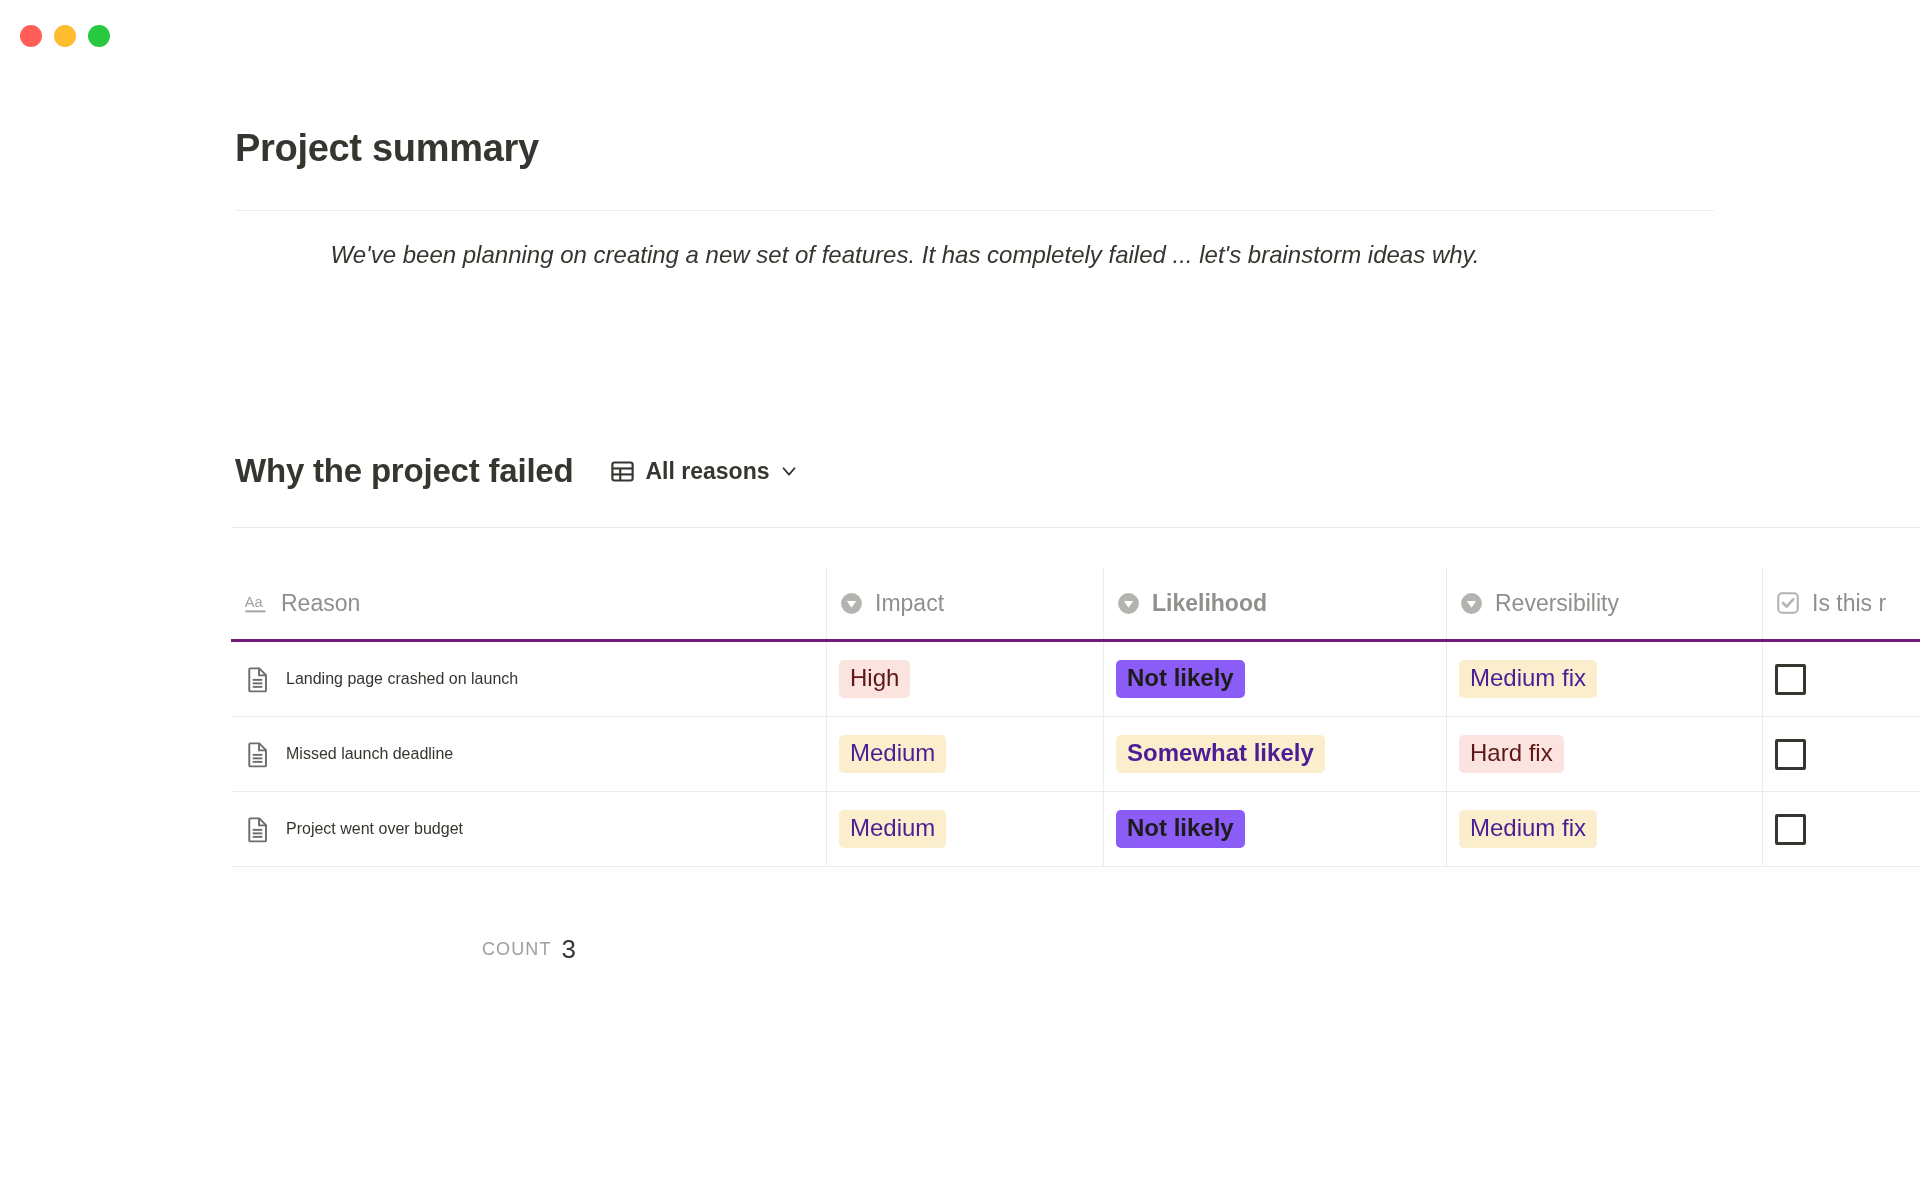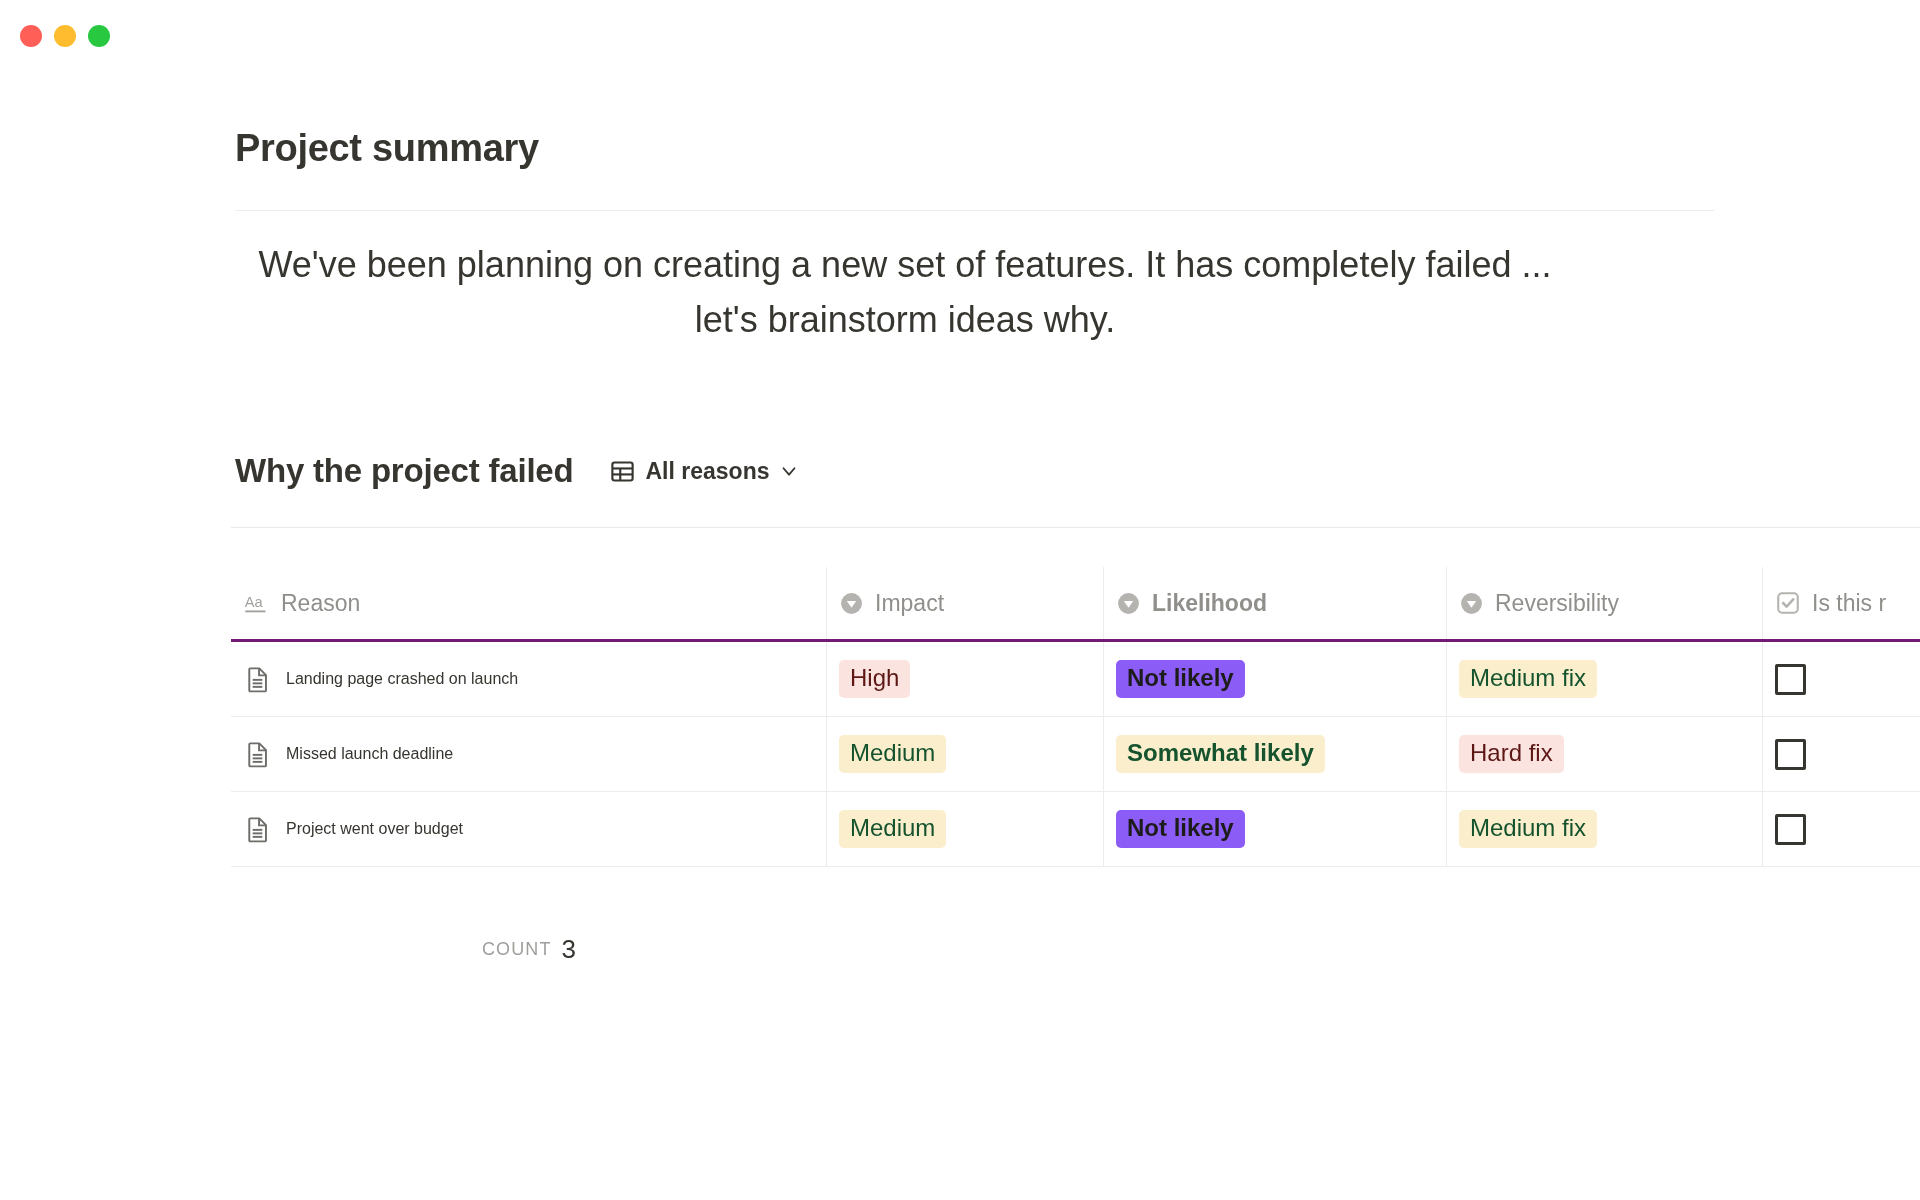--- a/index.html
+++ b/index.html
@@ -66,23 +66,24 @@
     width: 1479px;
     height: 1px;
     background: #ededec;
   }
 
   .paragraph {
     position: absolute;
     left: 223px;
     top: 237px;
     width: 1340px;
-    font-size: 36px;
+    font-size: 24px;
     line-height: 1.54;
     color: #37352f;
+    font-style: italic;
   }
 
   .section-header {
     position: absolute;
     left: 223px;
     top: 452px;
     display: flex;
     align-items: center;
     gap: 0px;
   }
@@ -168,21 +169,21 @@
 
   .tag {
     display: inline-block;
     border-radius: 5px;
     padding: 5px 11px 7px 11px;
     font-size: 24px;
     line-height: 1.1;
     white-space: nowrap;
   }
   .tag-red    { background: #fbe4e0; color: #5d1715; }
-  .tag-yellow { background: #fbeecd; color: #14532d; }
+  .tag-yellow { background: #fbeecd; color: #4c1d95; }
   .tag-green  { background: #8b5cf6; color: #1c1c1a; }
 
   .checkbox {
     width: 31px;
     height: 31px;
     border: 3px solid #37352f;
     border-radius: 2px;
     background: #ffffff;
     cursor: pointer;
   }

